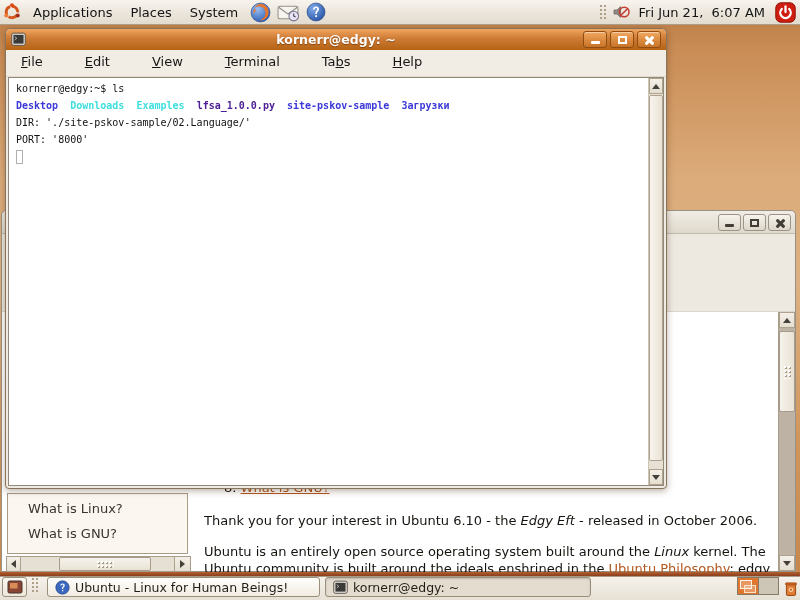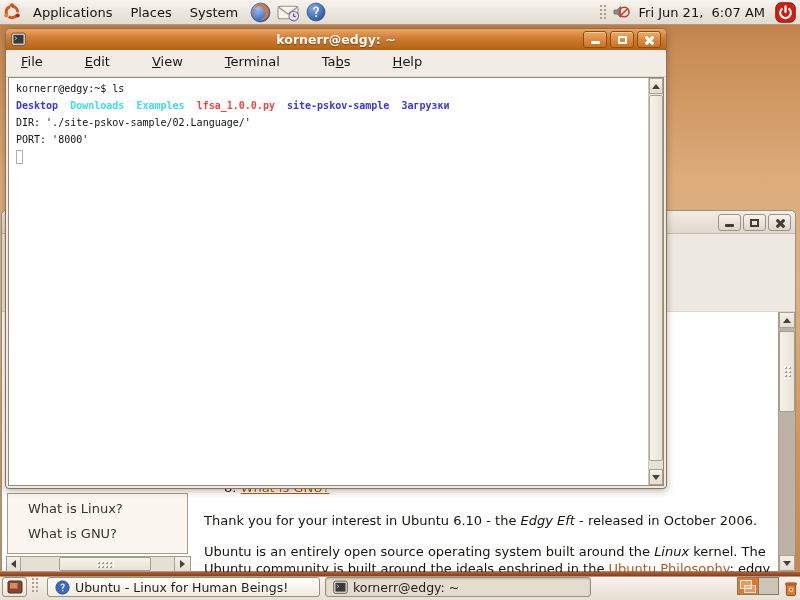--- a/index.html
+++ b/index.html
@@ -283,21 +283,21 @@
     <span class="t-menu-item"><span></span><span class="mn">F</span><span>ile</span></span>
     <span class="t-menu-item"><span></span><span class="mn">E</span><span>dit</span></span>
     <span class="t-menu-item"><span></span><span class="mn">V</span><span>iew</span></span>
     <span class="t-menu-item"><span></span><span class="mn">T</span><span>erminal</span></span>
     <span class="t-menu-item"><span>Ta</span><span class="mn">b</span><span>s</span></span>
     <span class="t-menu-item"><span></span><span class="mn">H</span><span>elp</span></span>
   </div>
   <div class="t-content">
     <div class="t-screen">
       <div class="t-line">kornerr@edgy:~$ ls</div>
-      <div class="t-line"><b style="color: rgb(60, 56, 216);">Desktop</b>  <b style="color: rgb(63, 222, 222);">Downloads</b>  <b style="color: rgb(63, 222, 222);">Examples</b>  <b style="color: #ef4444;">lfsa_1.0.0.py</b>  <b style="color: rgb(60, 56, 216);">site-pskov-sample</b>  <b style="color: rgb(60, 56, 216);">Загрузки</b></div>
+      <div class="t-line"><b style="color: rgb(60, 56, 216);">Desktop</b>  <b style="color: rgb(63, 222, 222);">Downloads</b>  <b style="color: rgb(63, 222, 222);">Examples</b>  <b style="color: #4c1d95;">lfsa_1.0.0.py</b>  <b style="color: rgb(60, 56, 216);">site-pskov-sample</b>  <b style="color: rgb(60, 56, 216);">Загрузки</b></div>
       <div class="t-line">DIR: './site-pskov-sample/02.Language/'</div>
       <div class="t-line">PORT: '8000'</div>
       <div class="t-cursor"></div>
     </div>
     <div class="t-scrollbar">
       <div class="sb-btn t-sb-up">
           <span class="tri-up"></span>
         </div>
       <div class="t-sb-thumb"></div>
       <div class="sb-btn t-sb-down">

